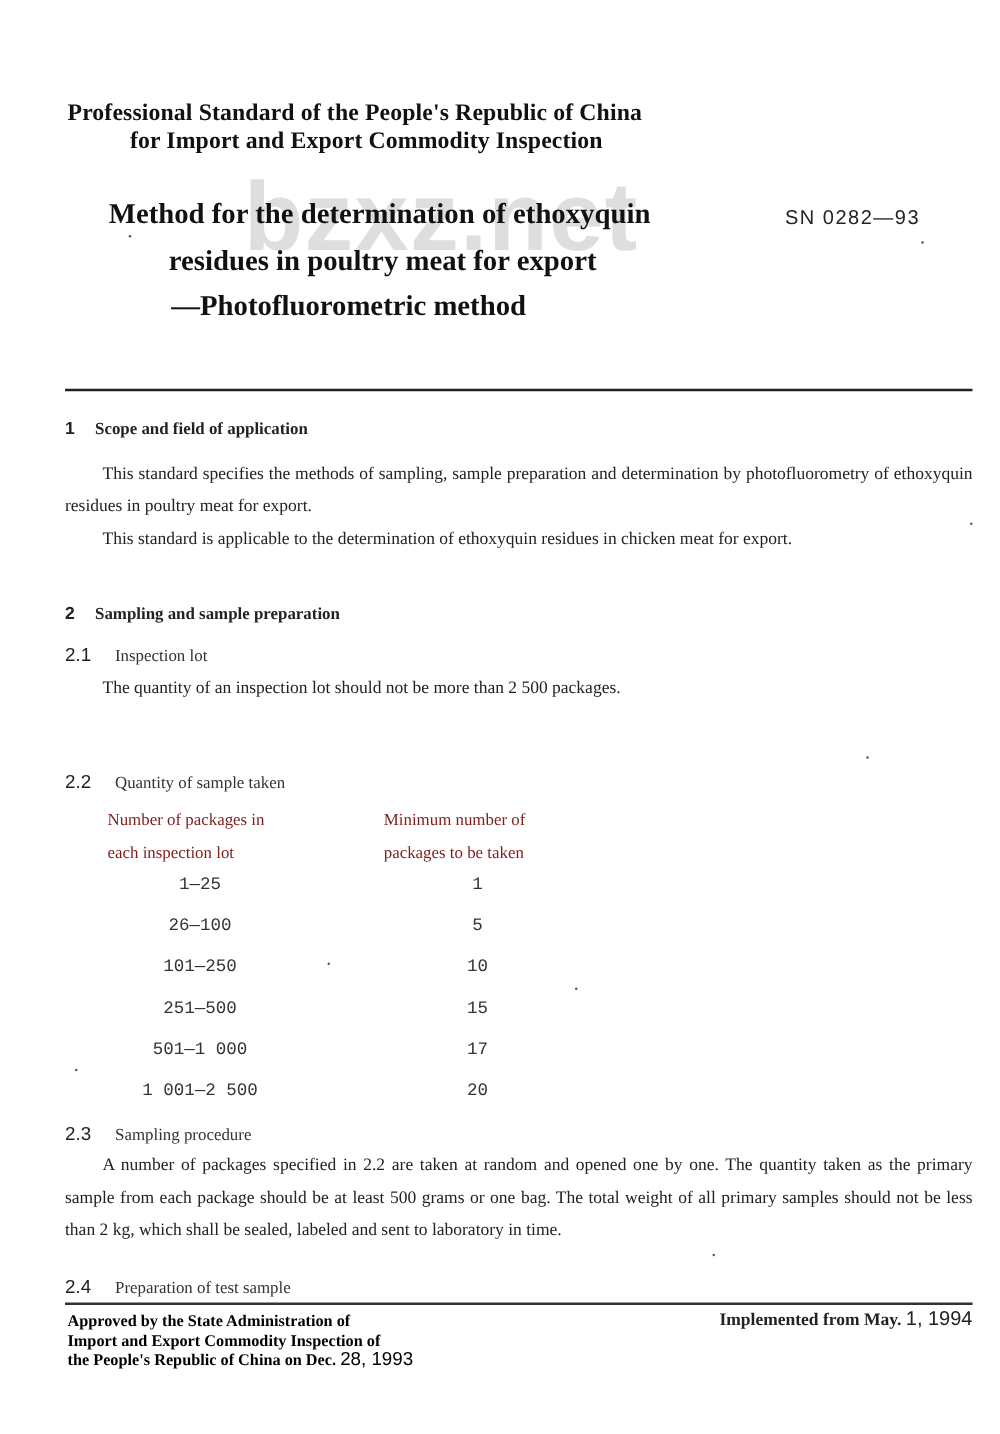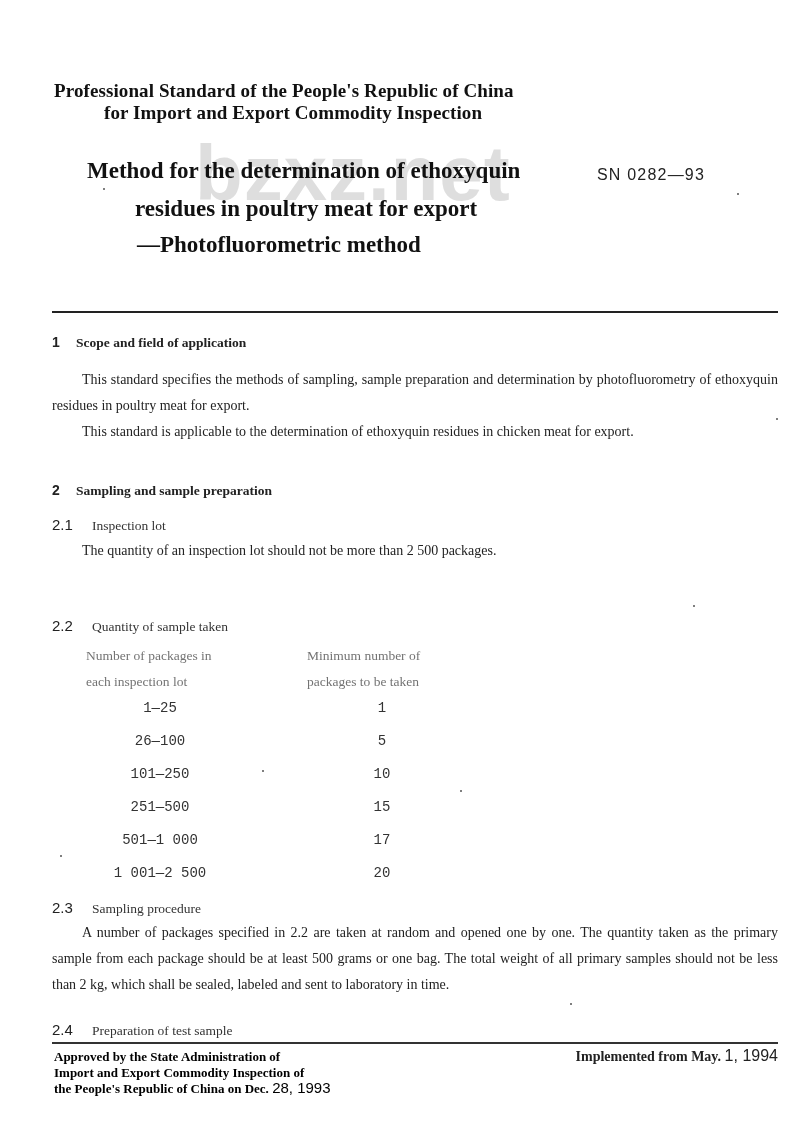--- a/index.html
+++ b/index.html
@@ -31,20 +31,21 @@
     .title-line {
       font-weight: bold;
       font-size: 23px;
       color: #111;
     }
     .std-code {
       font-family: "Liberation Sans", "DejaVu Sans", sans-serif;
       font-size: 16px;
       letter-spacing: 1.2px;
       color: #222;
+      margin-left: 31px;
     }
     .watermark {
       position: absolute;
       left: 195px;
       top: 128px;
       font-family: "Liberation Sans", "DejaVu Sans", sans-serif;
       font-weight: bold;
       font-size: 78px;
       color: #d4d4d4;
       letter-spacing: 1px;
@@ -93,21 +94,21 @@
       line-height: 26px;
       color: #222;
     }
     .para .indent { display: inline-block; width: 30px; }
 
     
     .tbl-head {
       position: absolute;
       font-size: 13.5px;
       line-height: 26px;
-      color: #737373;
+      color: #7f1d1d;
     }
     .tbl-cell {
       position: absolute;
       font-size: 14px;
       color: #333;
       text-align: center;
       width: 140px;
       font-family: Liberation Mono, monospace;
     }
 

